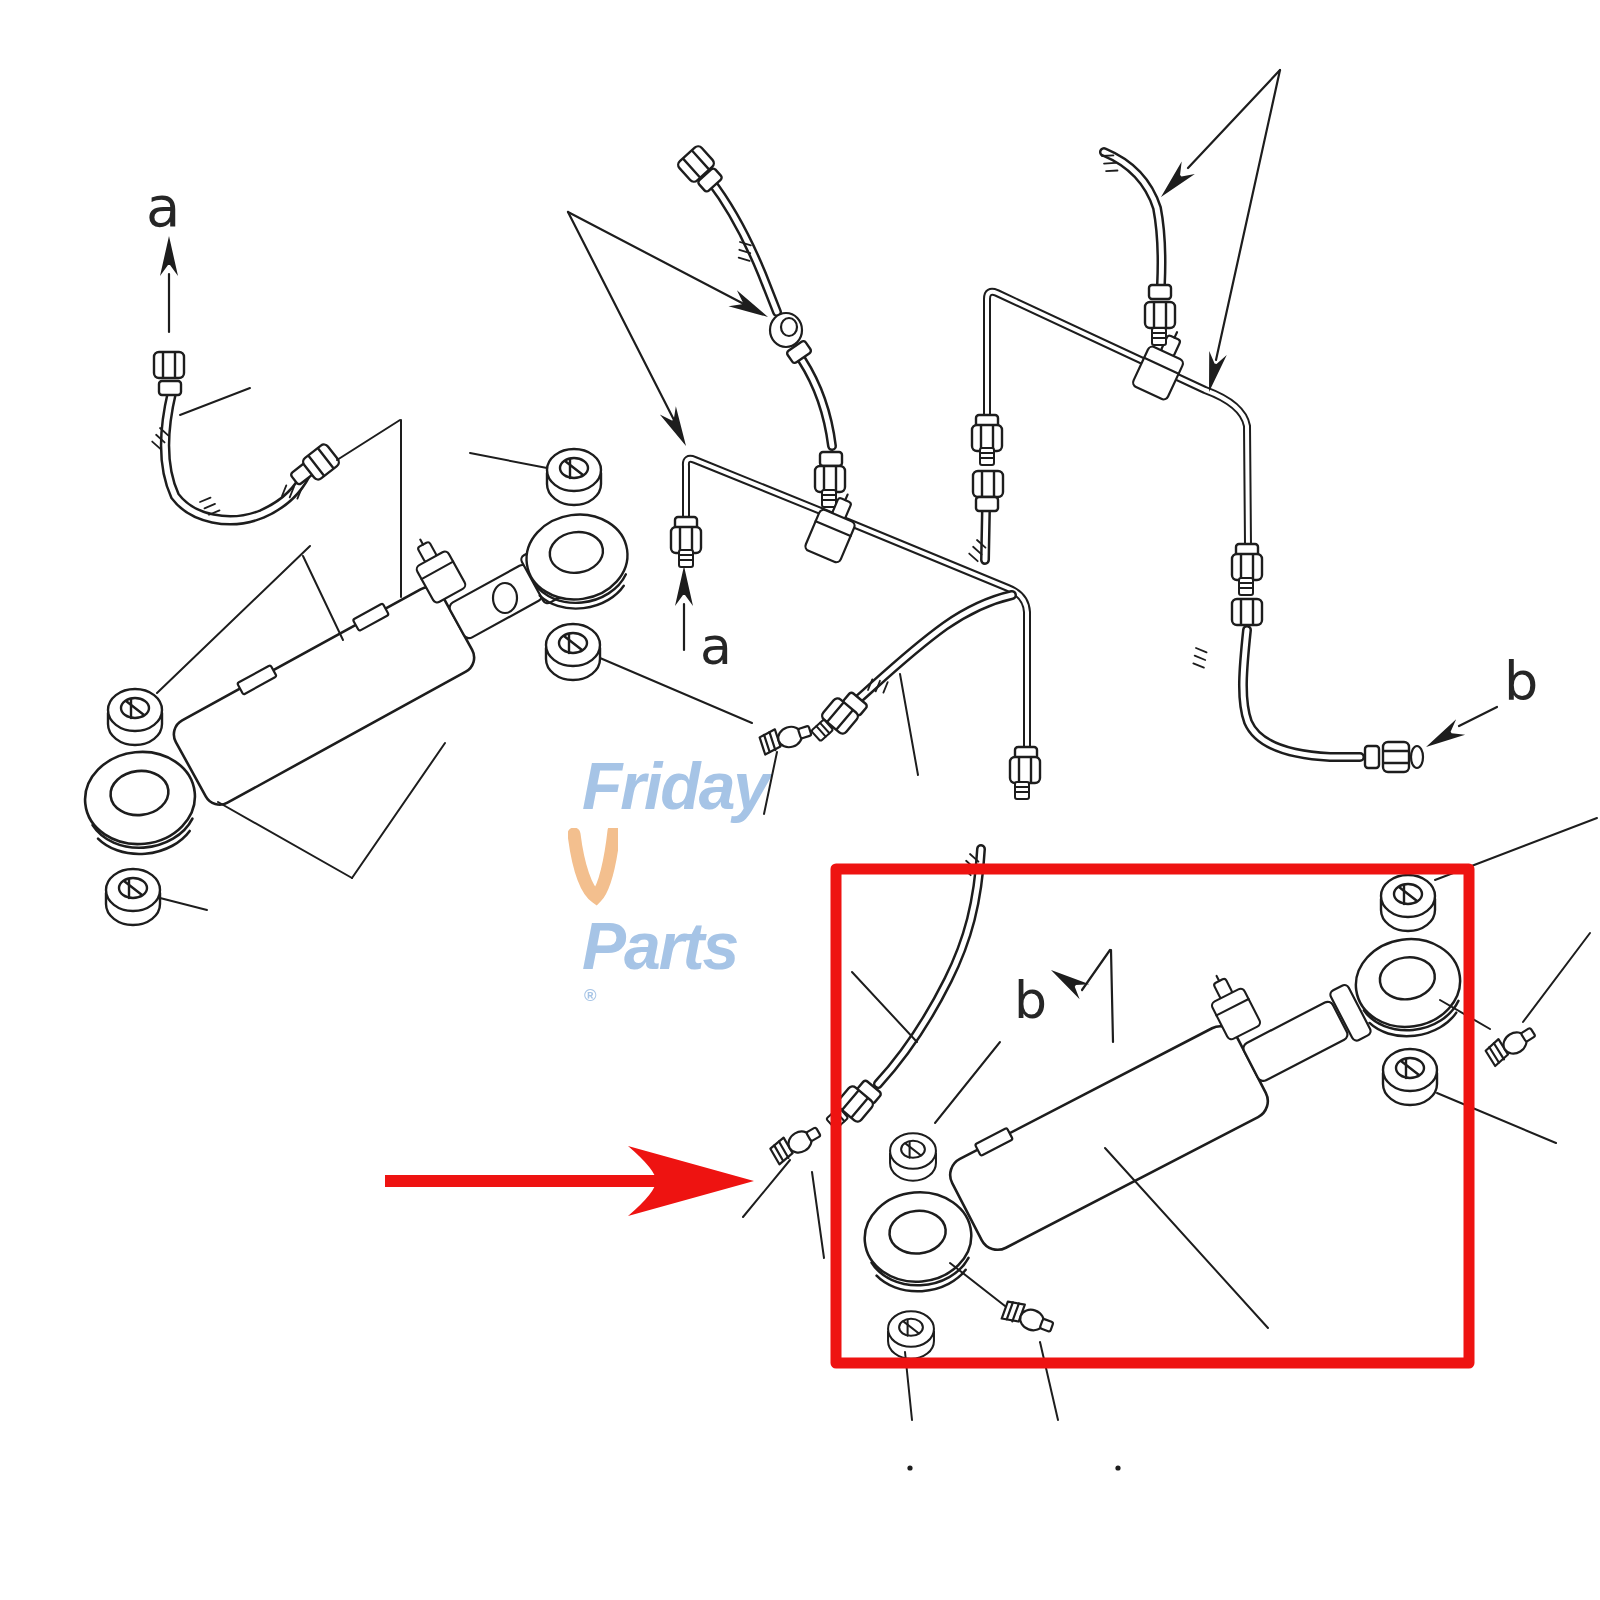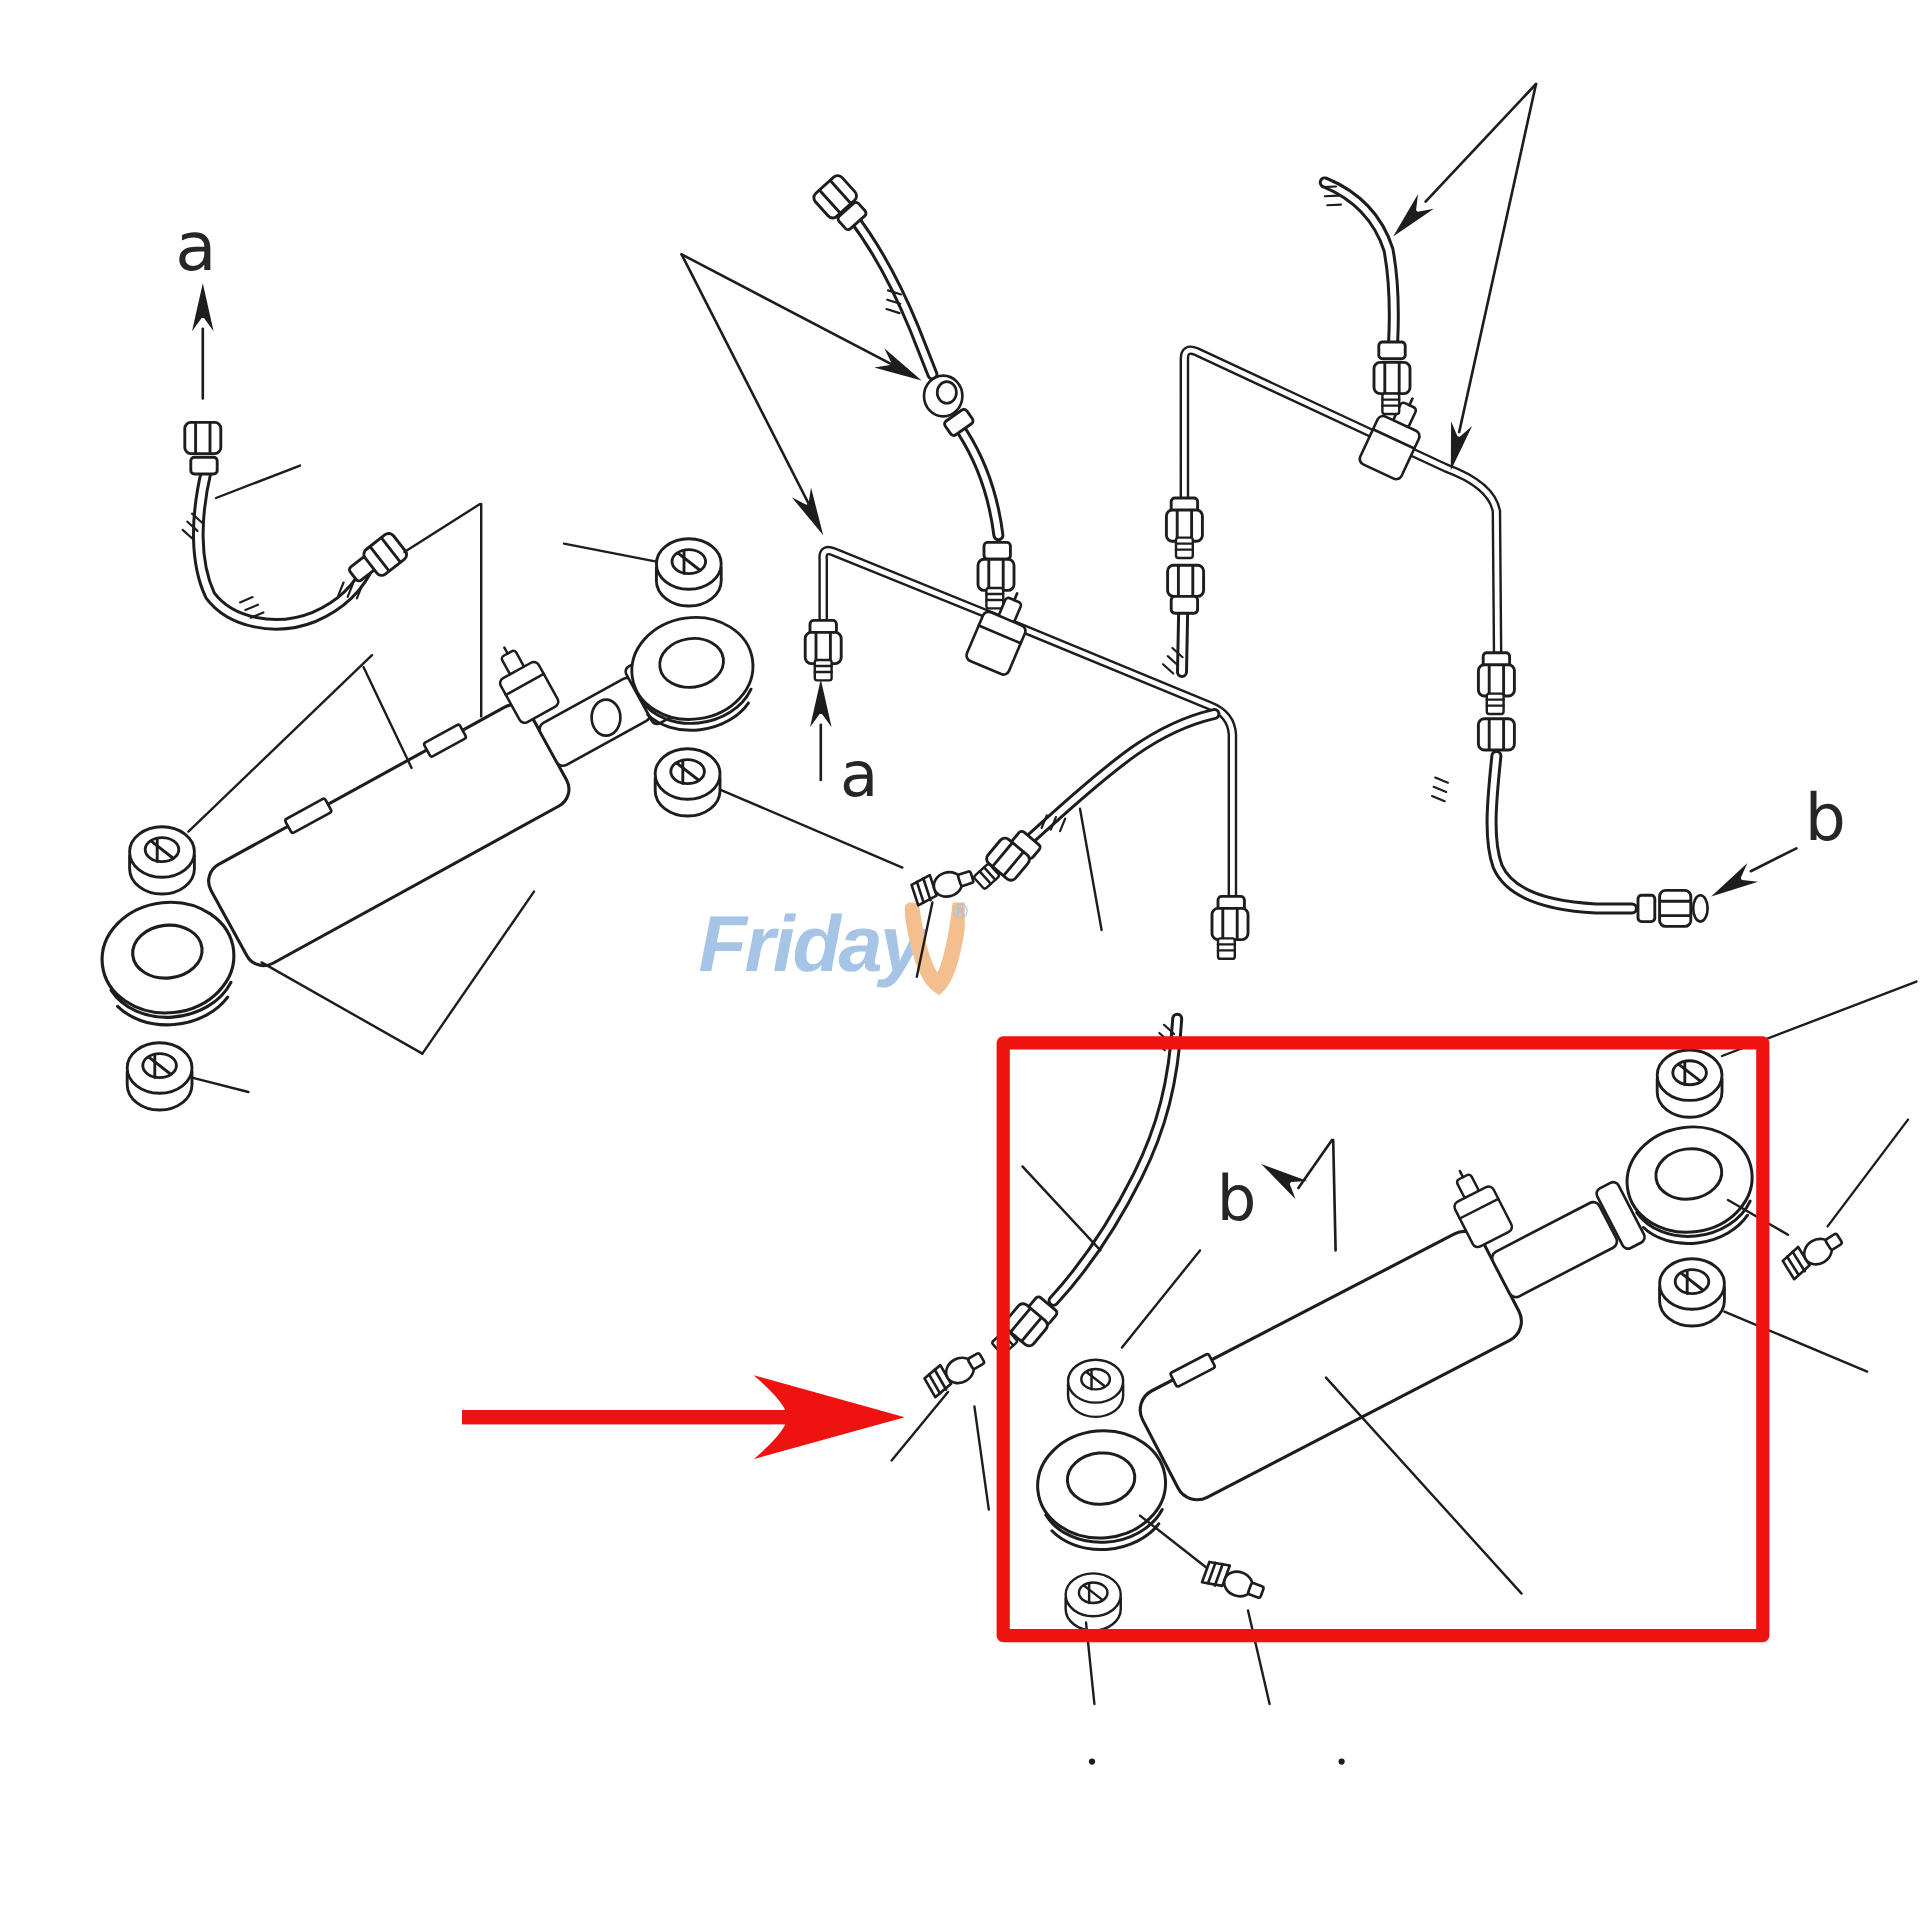--- a/index.html
+++ b/index.html
@@ -1,41 +1,42 @@
 <!DOCTYPE html>
 <html><head>
 <meta charset="utf-8">
 <style>
   html,body{margin:0;padding:0;background:#fff;}
   .stage{position:relative;width:1600px;height:1600px;background:#fff;overflow:hidden;
          font-family:"Liberation Sans",sans-serif;}
   .art{position:absolute;left:0;top:0;z-index:2;}
   .watermark{position:absolute;left:582px;top:748px;z-index:1;display:flex;align-items:flex-start;
              font-family:"Liberation Sans",sans-serif;font-weight:bold;font-style:italic;
-             font-size:66px;letter-spacing:-2px;color:#a6c4e6;user-select:none;}
+             font-size:66px;letter-spacing:-2px;color:#a6c4e6;user-select:none;flex-direction:column;}
   .watermark .check{width:50px;height:80px;margin:4px -12px 0 -14px;}
   .watermark .check path{fill:none;stroke:#f3bf8e;stroke-width:13;stroke-linecap:round;}
   .watermark .reg{font-size:17px;font-style:normal;margin:2px 0 0 2px;letter-spacing:0;}
   .lbl{position:absolute;z-index:3;color:#262626;font-family:"DejaVu Sans",sans-serif;
        font-weight:400;user-select:none;}
   .lbl.a1{left:146px;top:174px;font-size:56px;}
   .lbl.a2{left:700px;top:616px;font-size:52px;}
   .lbl.b1{left:1504px;top:650px;font-size:54px;}
   .lbl.b2{left:1014px;top:970px;font-size:52px;}
 </style>
 </head>
 <body>
 
 <div class="stage">
 
   <div class="watermark">
     <span>Friday</span>
     <svg class="check" viewBox="0 0 50 80">
       <path d="M6,6 C10,38 18,62 28,69 C37,60 43,30 46,3"></path>
     </svg>
+    <span>Parts</span>
     <span class="reg">®</span>
   </div>
 
   <svg class="art" width="1600" height="1600" viewBox="0 0 1600 1600">
     <defs>
       <g id="nut" stroke="#1d1d1d" stroke-width="2.4" fill="#fff">
         <rect x="-15" y="-13" width="30" height="26" rx="5"></rect>
         <line x1="-6" y1="-12" x2="-6" y2="12"></line>
         <line x1="6" y1="-12" x2="6" y2="12"></line>
       </g>

